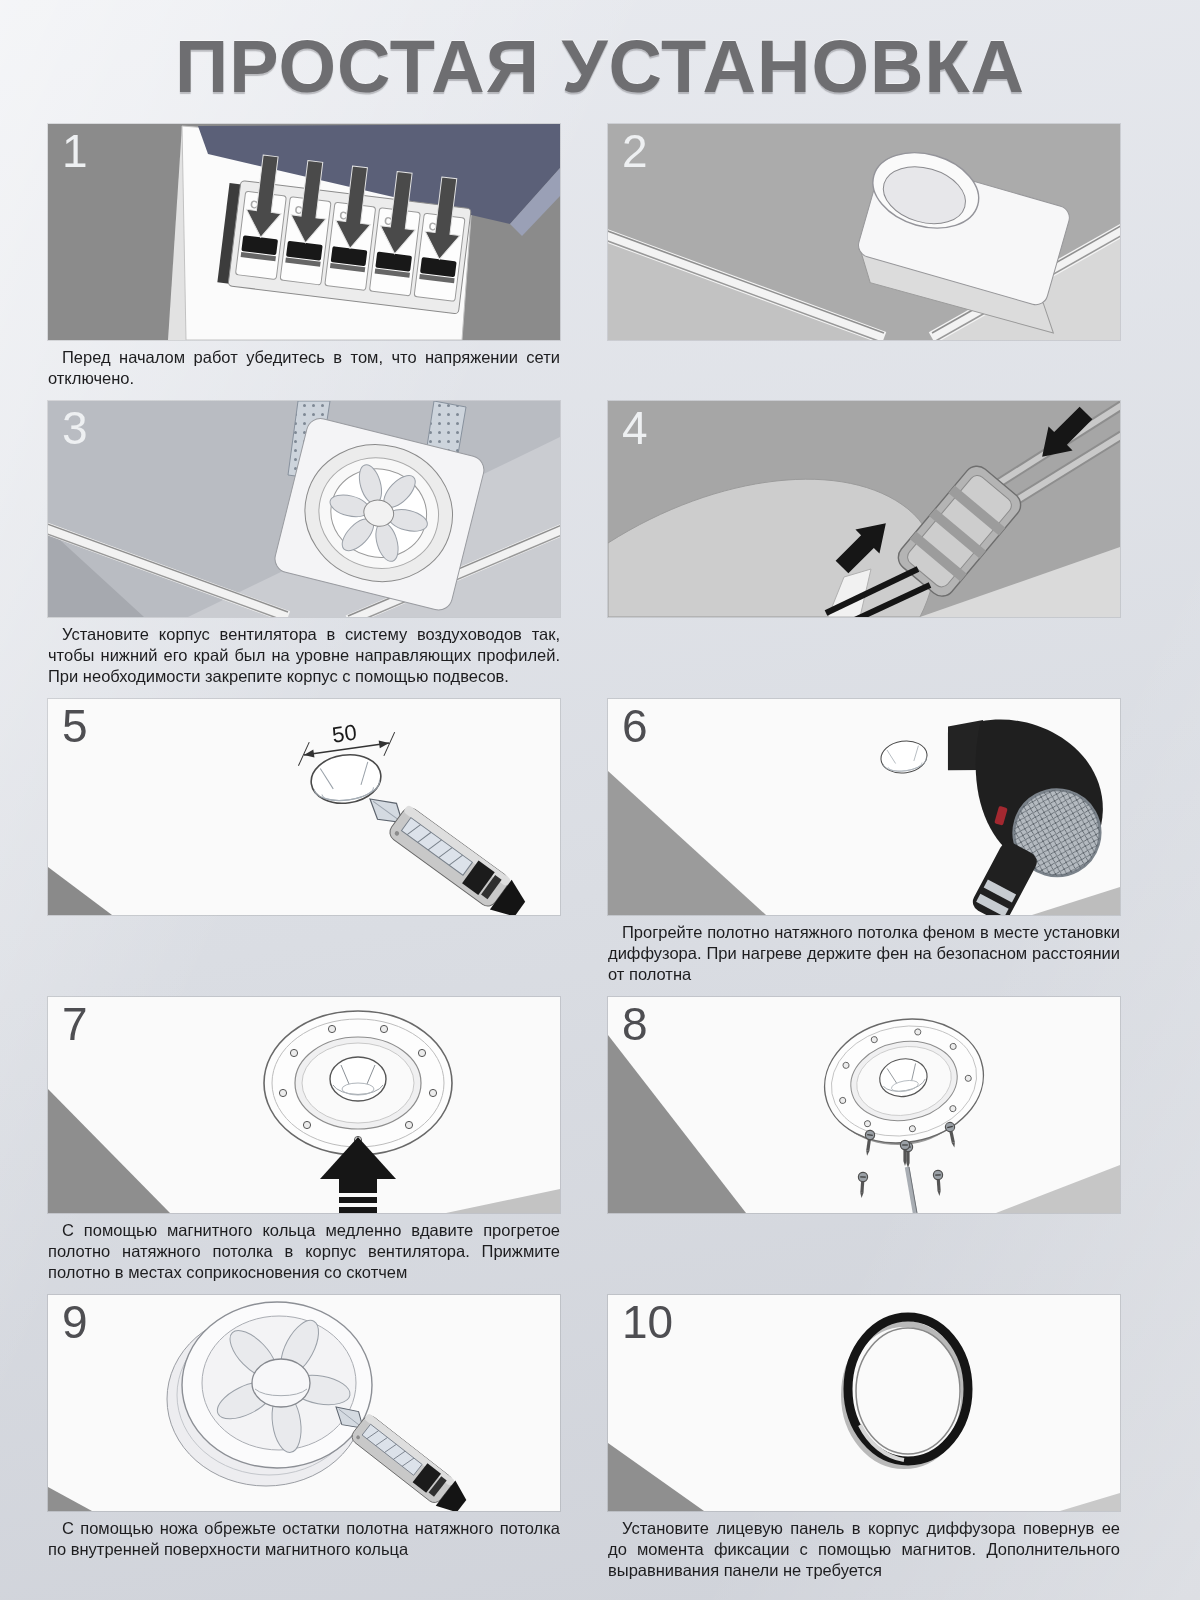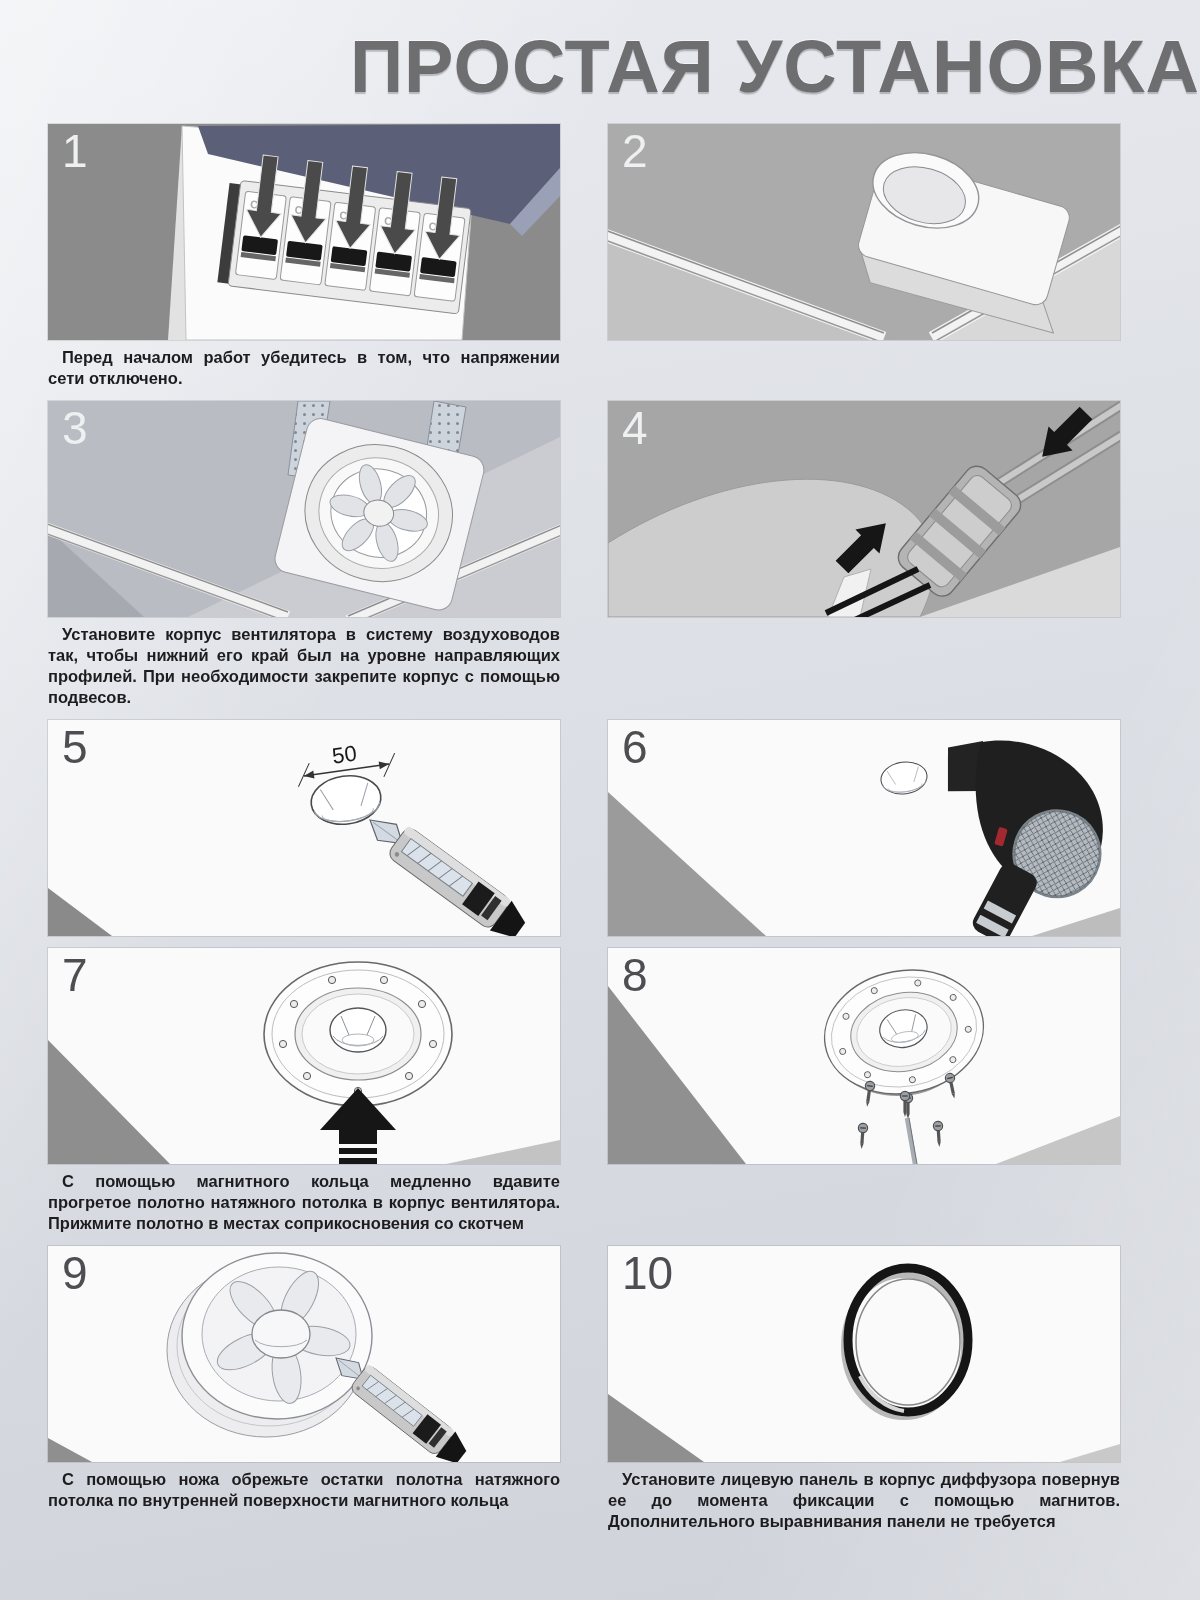--- a/index.html
+++ b/index.html
@@ -5,21 +5,21 @@
   html,body{margin:0;padding:0;}
   body{
     width:1200px;height:1600px;overflow:hidden;
     font-family:"Liberation Sans",sans-serif;
     background:
       linear-gradient(115deg, rgba(255,255,255,0.55) 0%, rgba(255,255,255,0) 34%),
       linear-gradient(295deg, rgba(255,255,255,0.30) 0%, rgba(255,255,255,0) 26%),
       linear-gradient(170deg, #e8eaef 0%, #dadde3 55%, #cfd2d9 100%);
   }
   .title{
-    padding-top:24px;height:96px;text-align:right;
+    padding-top:24px;height:96px;text-align:center;
     font-size:74px;font-weight:700;letter-spacing:1px;
     color:var(--title,#6e6e71);
     text-shadow:0 2px 1px rgba(90,90,95,0.35), 0 -1px 0 rgba(255,255,255,0.55);
     white-space:nowrap;
   }
   .grid{
     display:grid;grid-template-columns:512px 512px;
     column-gap:48px;row-gap:12px;
     padding:4px 0 0 48px;
   }
@@ -33,21 +33,21 @@
   .num{
     position:absolute;top:4px;left:14px;
     font-size:46px;font-weight:400;line-height:1;
   }
   .num-light{color:var(--number-light,#eef0f2);}
   .num-dark{color:var(--number-dark,#4e4e52);}
   .caption{
     margin:7px 0 0 0;width:512px;
     font-size:16.5px;line-height:21px;
     color:var(--caption,#1d1d1f);
-    text-align:justify;text-align-last:left;text-indent:14px;font-weight:bold;
+    text-align:justify;text-align-last:left;text-indent:14px;
   }
   .blk{fill:var(--arrow-black,#161616);}
 </style>
 </head>
 <body>
 
 <div class="title">ПРОСТАЯ УСТАНОВКА</div>
 
 <div class="grid">
 
@@ -261,20 +261,21 @@
           <g transform="rotate(12 420 168)">
             <rect x="400" y="152" width="40" height="76" rx="10" fill="#202020"></rect>
             <rect x="404" y="196" width="32" height="9" fill="#c7ccd1"></rect>
             <rect x="404" y="212" width="32" height="9" fill="#c7ccd1"></rect>
           </g>
           <rect x="389" y="118" width="9" height="18" rx="2" fill="#a32830"></rect>
         </g>
       </svg>
       <div class="num num-dark">6</div>
     </div>
+    <p class="caption">Прогрейте полотно натяжного потолка феном в месте установки диффузора. При нагреве держите фен на безопасном расстоянии от полотна</p>
   </section>
 
   <section class="step">
     <div class="illus">
       <svg viewBox="0 0 512 216">
         <defs>
           <g id="mringdef">
             <ellipse rx="94" ry="72" fill="#fdfdfd" stroke="#696969" stroke-width="1.6"></ellipse>
             <ellipse rx="86" ry="64" fill="none" stroke="#bdbdbd"></ellipse>
             <ellipse rx="63" ry="46" fill="#f0f0f1" stroke="#8d8d8d" stroke-width="1.2"></ellipse>

